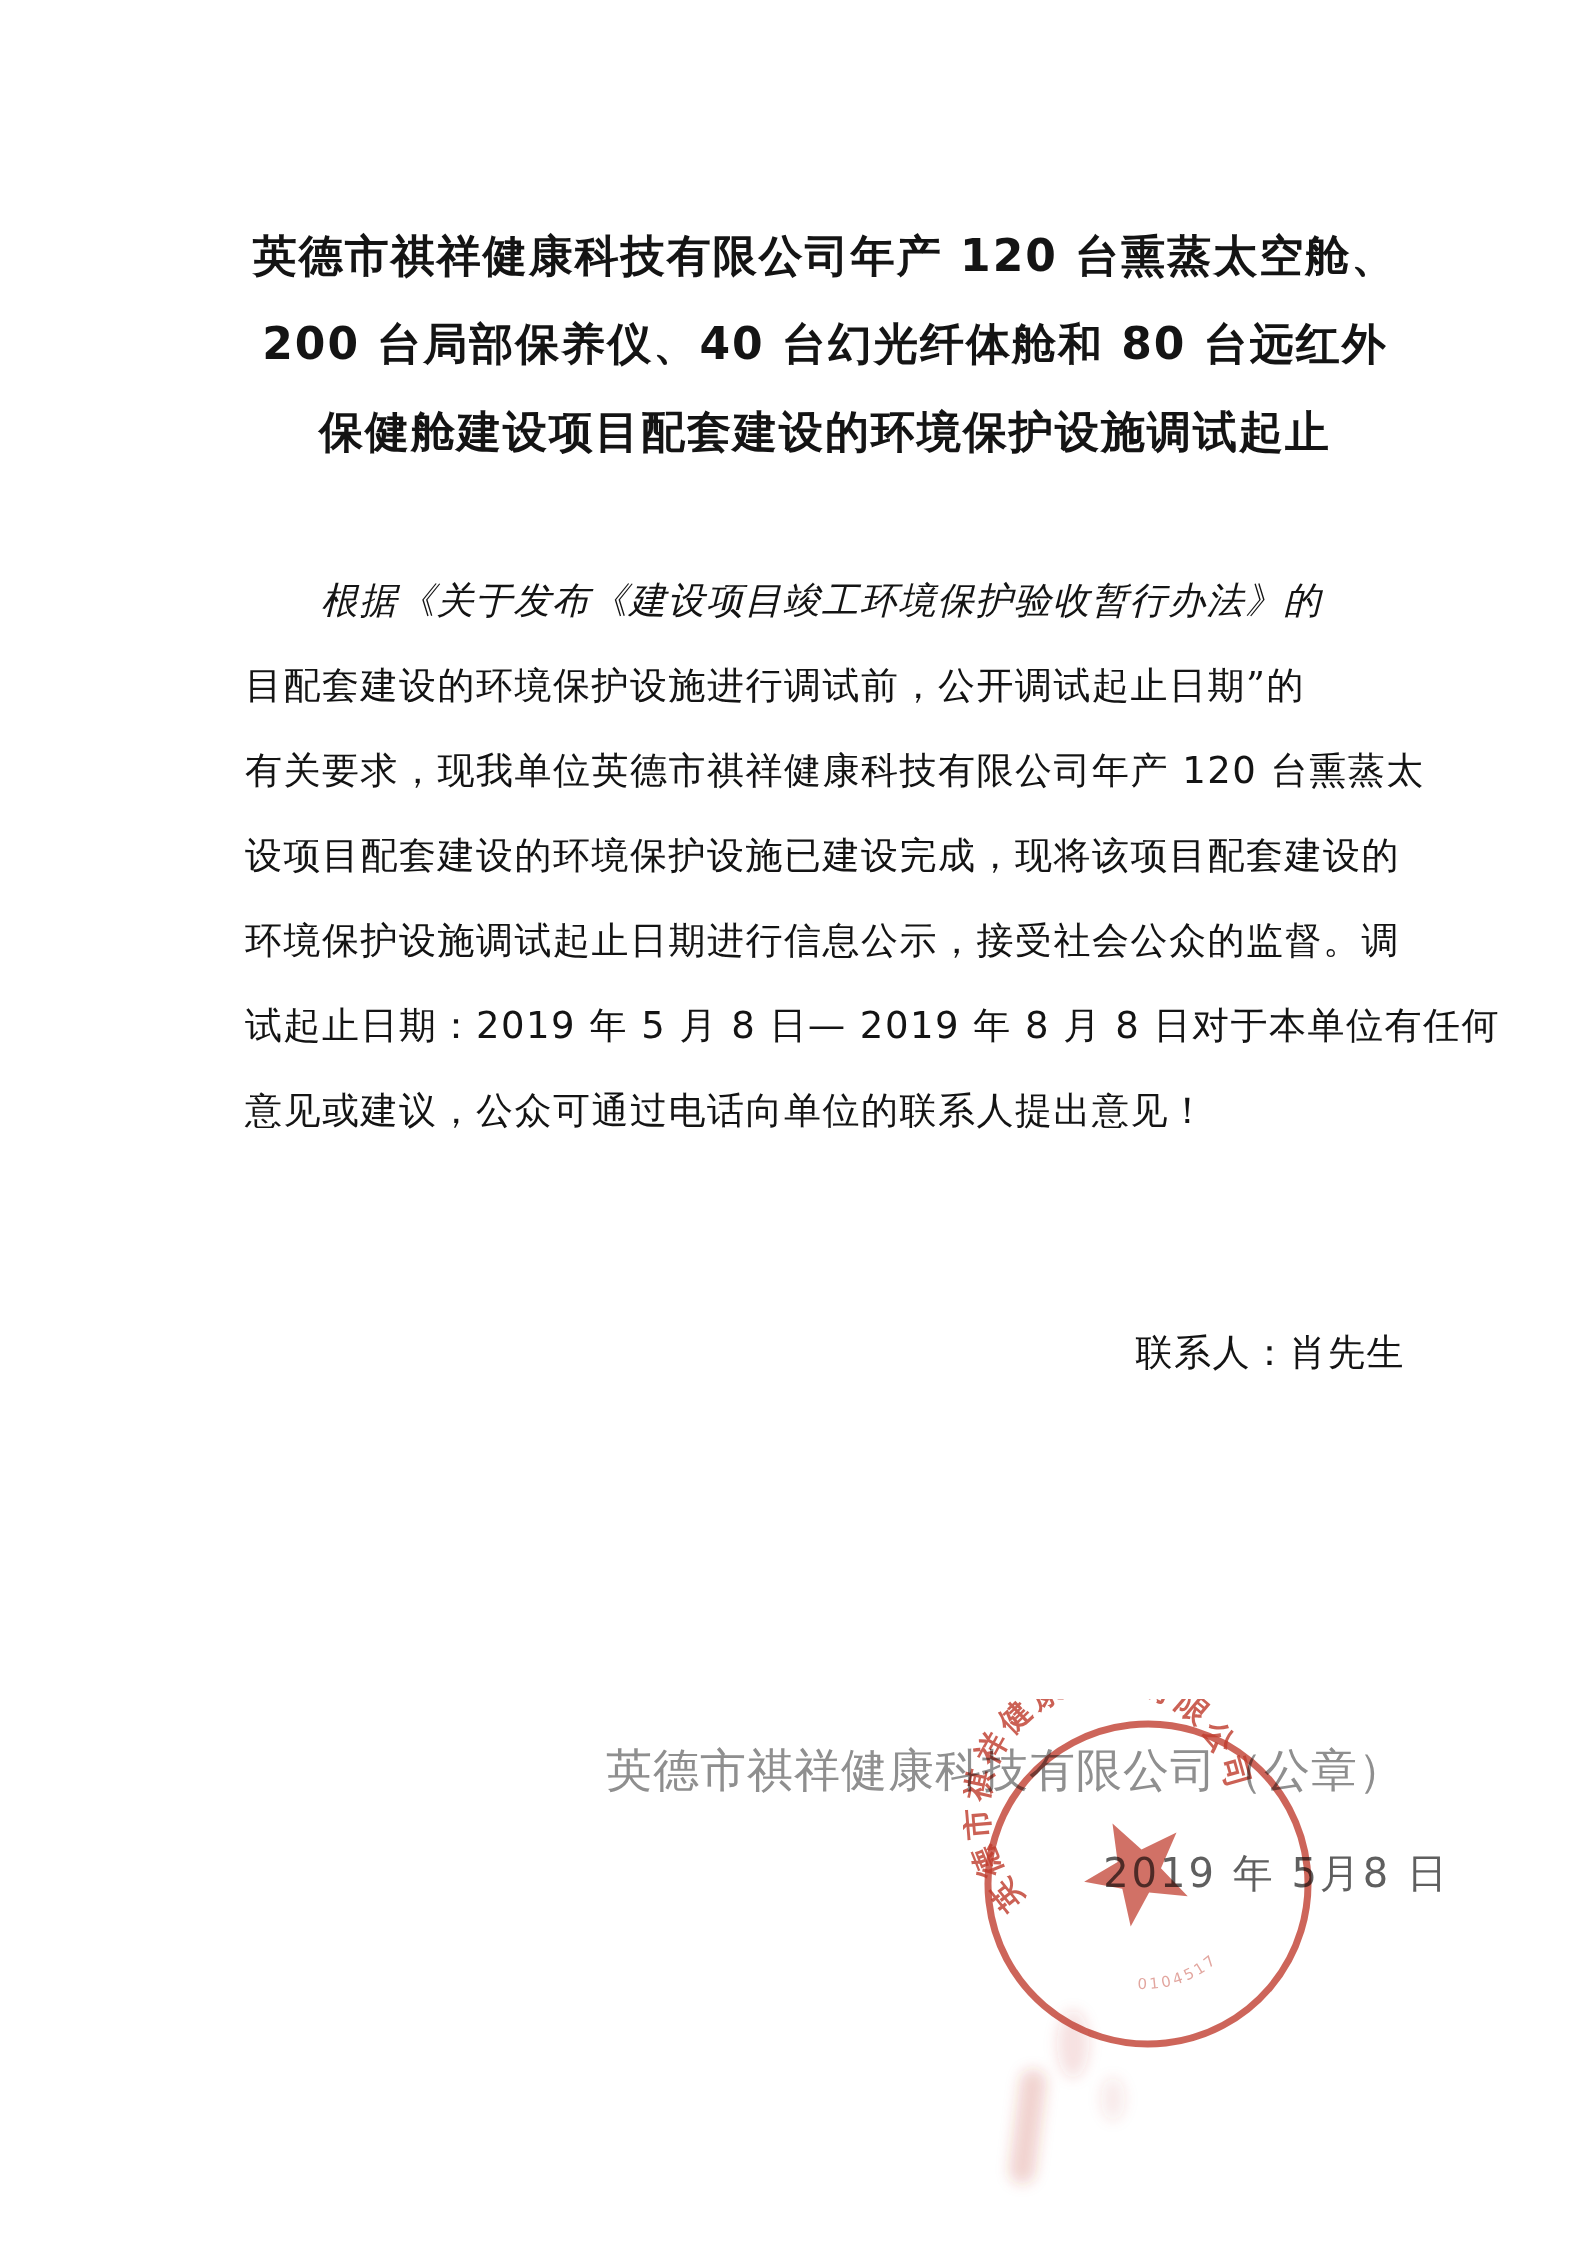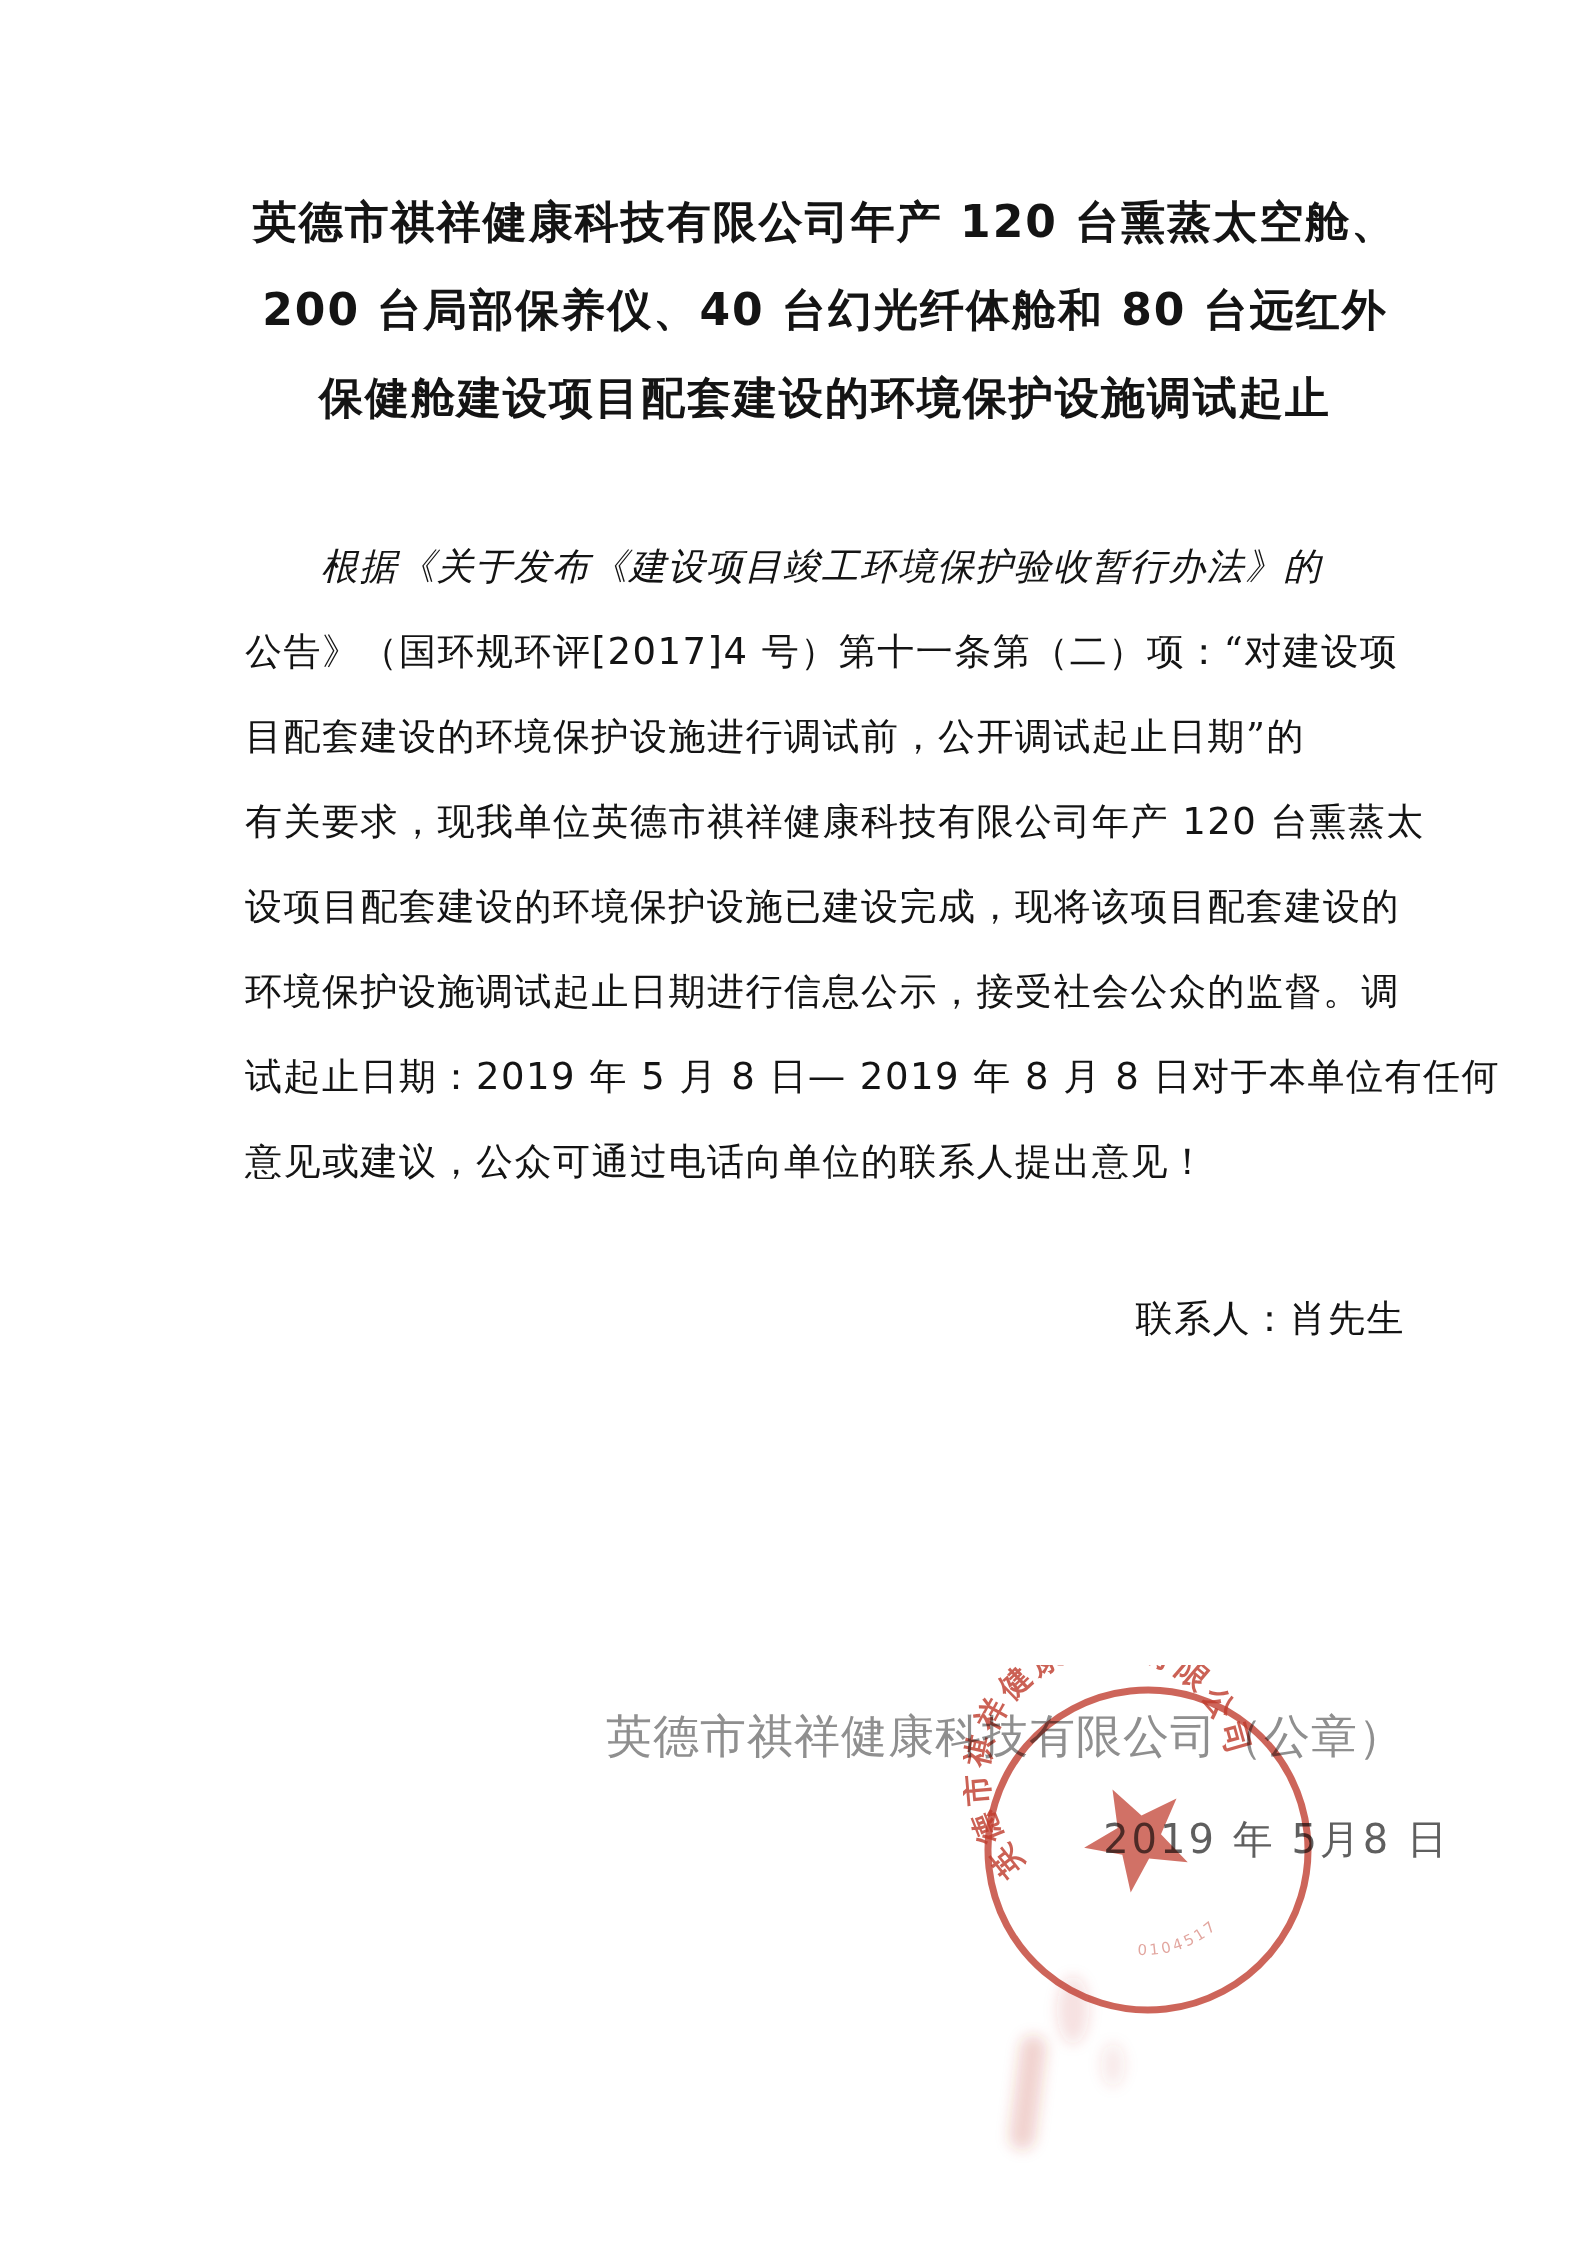--- a/index.html
+++ b/index.html
@@ -1,21 +1,21 @@
 <!DOCTYPE html>
 <html lang="zh" style="--body-text: #141414; --muted-text: #8f8f8f; --date-text: #5f5f5f; --stamp-red: #bf3a2b;"><head>
 <meta charset="utf-8">
 <style>
   html,body { margin:0; padding:0; }
   body {
     width:1587px; height:2245px; background:#ffffff; position:relative; overflow:hidden;
     font-family:"DejaVu Serif","Liberation Serif",serif;
     color:var(--body-text,#141414);
   }
-  .page { position:absolute; inset:0; }
+  .page { position:absolute; inset:0;margin-top:34px; }
 
   .title {
     position:absolute; top:178px; left:245px; width:1160px;
     text-align:center; font-weight:bold; font-size:44px; line-height:88px; letter-spacing:2px;
   }
 
   .body-text {
     position:absolute; top:524px; left:245px; width:1180px;
     font-size:37px; line-height:85px; letter-spacing:1.5px; white-space:nowrap;
   }
@@ -59,21 +59,20 @@
 <div class="page">
 
   <div class="title">
     <div class="title-line autonum">英德市祺祥健康科技有限公司年产 <span class="num">120</span> 台熏蒸太空舱、</div>
     <div class="title-line autonum"><span class="num">200</span> 台局部保养仪、<span class="num">40</span> 台幻光纤体舱和 <span class="num">80</span> 台远红外</div>
     <div class="title-line autonum">保健舱建设项目配套建设的环境保护设施调试起止</div>
   </div>
 
   <div class="body-text">
     <div class="body-line indent autonum">根据《关于发布《建设项目竣工环境保护验收暂行办法》的</div>
-    <div class="body-line autonum">公告》（国环规环评<span class="num">[2017]4</span> 号）第十一条第（二）项：“对建设项</div>
     <div class="body-line autonum">目配套建设的环境保护设施进行调试前，公开调试起止日期”的</div>
     <div class="body-line autonum">有关要求，现我单位英德市祺祥健康科技有限公司年产 <span class="num">120</span> 台熏蒸太</div>
     <div class="body-line autonum">设项目配套建设的环境保护设施已建设完成，现将该项目配套建设的</div>
     <div class="body-line autonum">环境保护设施调试起止日期进行信息公示，接受社会公众的监督。调</div>
     <div class="body-line autonum">试起止日期：<span class="num">2019</span> 年 <span class="num">5</span> 月 <span class="num">8</span> 日— <span class="num">2019</span> 年 <span class="num">8</span> 月 <span class="num">8</span> 日对于本单位有任何</div>
     <div class="body-line autonum">意见或建议，公众可通过电话向单位的联系人提出意见！</div>
   </div>
 
   <div class="contact-line contact-person">联系人：肖先生</div>
 

